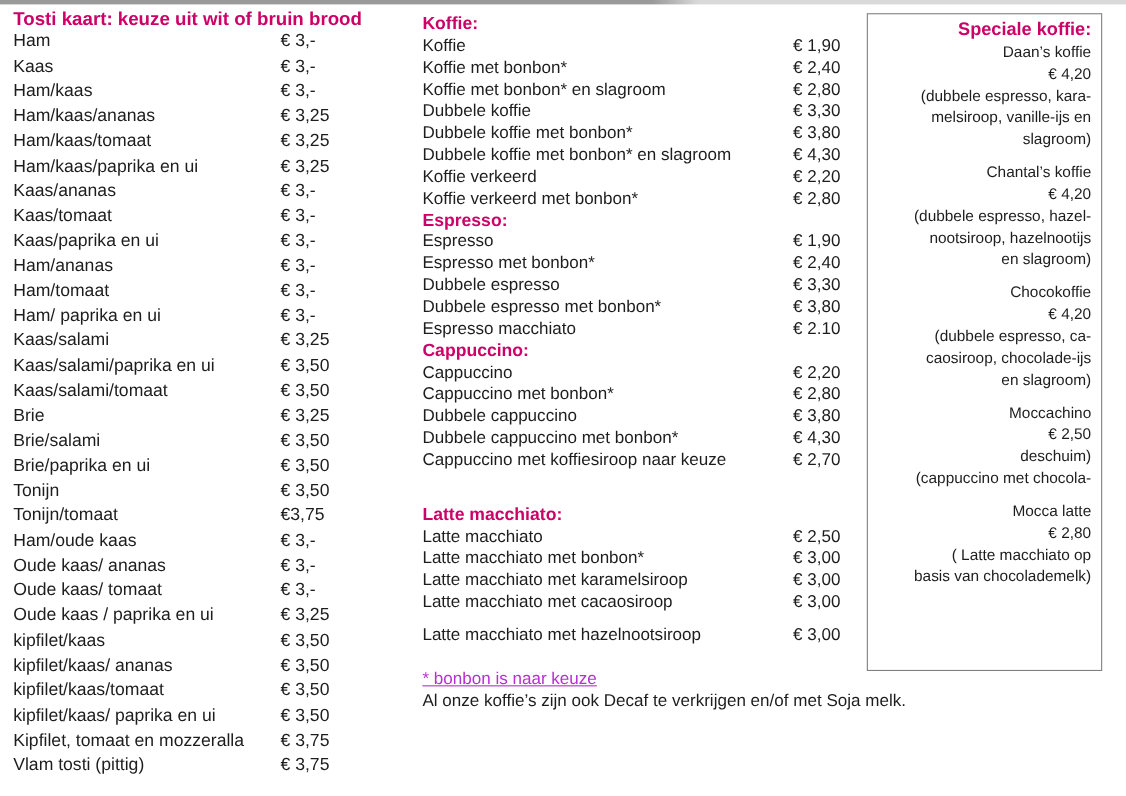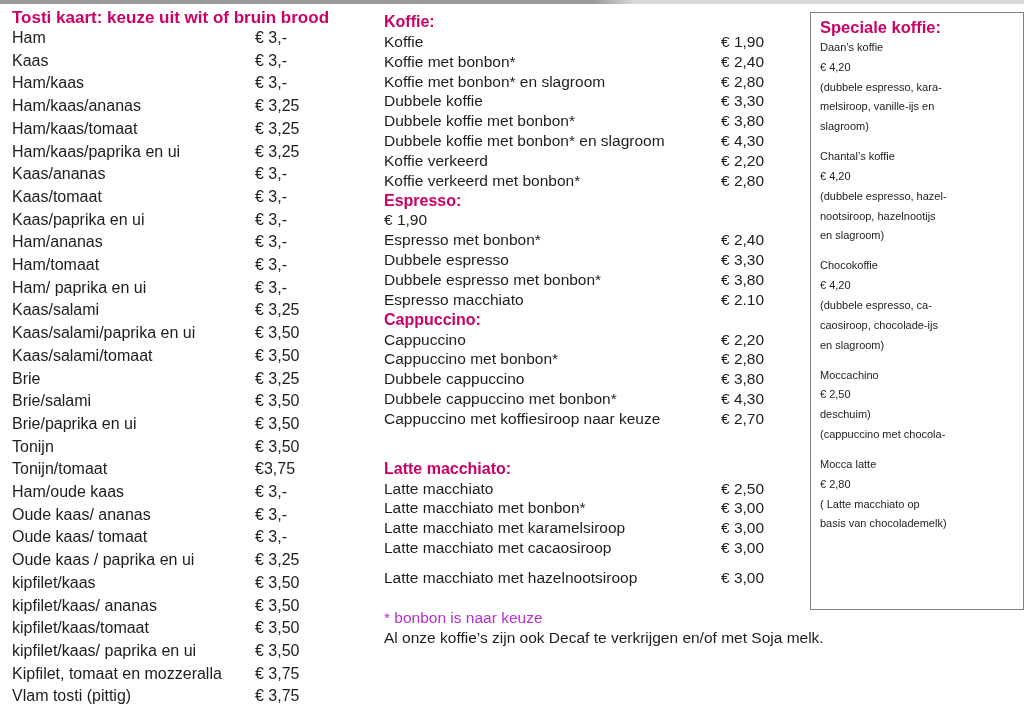--- a/index.html
+++ b/index.html
@@ -68,47 +68,49 @@
     white-space: nowrap;
   }
   .gap    { margin-top: 30px; }
   .gap-sm { margin-top: 10px; }
   .notes { margin-top: 20px; width: 600px; }
   .note-bonbon {
     font-size: 15.5px;
     line-height: 19.85px;
     color: var(--note, #b52fd2);
     white-space: nowrap;
+    text-decoration: underline;
   }
   .note-decaf {
     font-size: 15.5px;
     line-height: 19.85px;
     color: var(--text, #1d1d1d);
     white-space: nowrap;
   }
   
   .col-right {
     position: absolute;
-    left: 810px; top: 12px;
+    left: 788px; top: 12px;
     width: 214px; height: 598px;
     box-sizing: border-box;
     border: 1px solid var(--border, #808080);
     padding: 5px 9px;
     color: var(--text, #1d1d1d);
+    text-align: right;
   }
   .sp-title {
     margin: 0;
     font-size: 16.5px;
     line-height: 19.85px;
     font-weight: bold;
     color: var(--heading, #cc0066);
     white-space: nowrap;
   }
   .sp-line {
-    font-size: 11px;
+    font-size: 14px;
     line-height: 19.85px;
     white-space: nowrap;
   }
 </style>
 </head>
 <body>
 
 <div class="page">
   <div class="top-strip"></div>
 
@@ -268,20 +270,21 @@
         <div class="mrow">
           <span class="iname">Koffie verkeerd</span>
           <span class="iprice">€ 2,20</span>
         </div>
         <div class="mrow">
           <span class="iname">Koffie verkeerd met bonbon*</span>
           <span class="iprice">€ 2,80</span>
         </div>
         <div class="mhead">Espresso:</div>
         <div class="mrow">
+          <span class="iname">Espresso</span>
           <span class="iprice">€ 1,90</span>
         </div>
         <div class="mrow">
           <span class="iname">Espresso met bonbon*</span>
           <span class="iprice">€ 2,40</span>
         </div>
         <div class="mrow">
           <span class="iname">Dubbele espresso</span>
           <span class="iprice">€ 3,30</span>
         </div>

